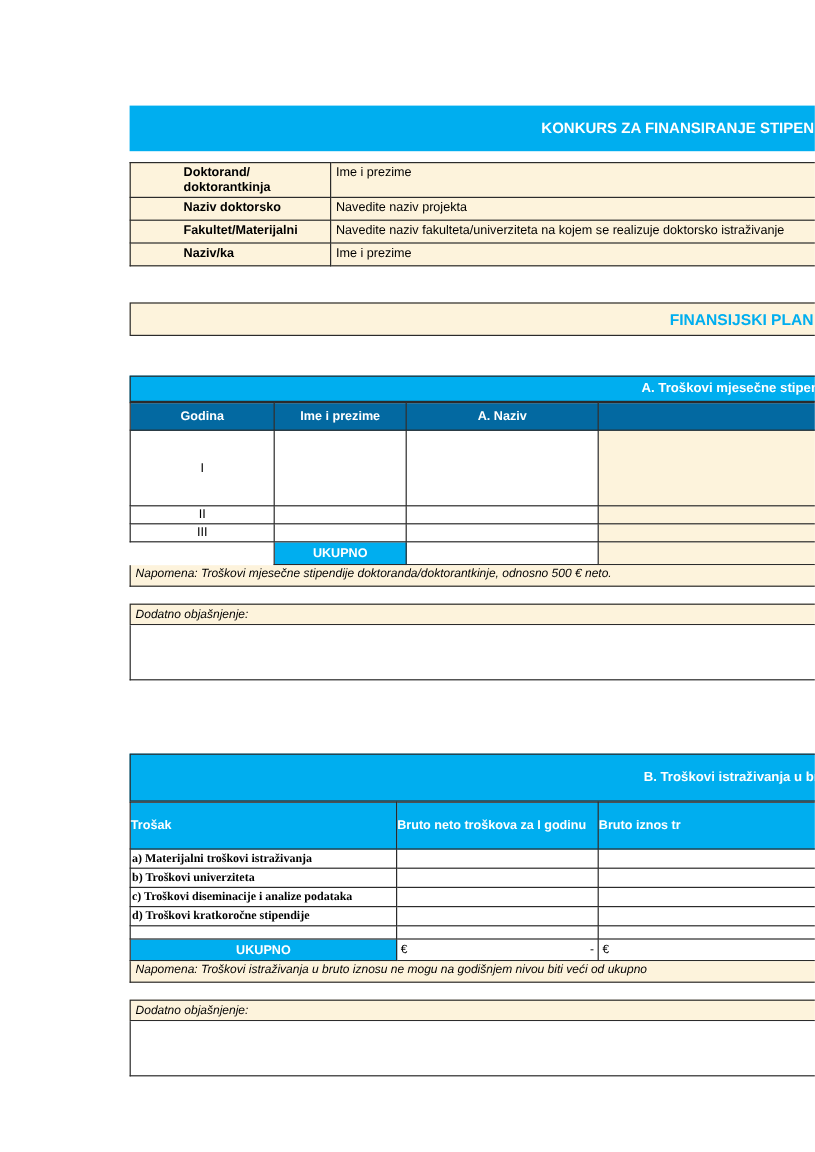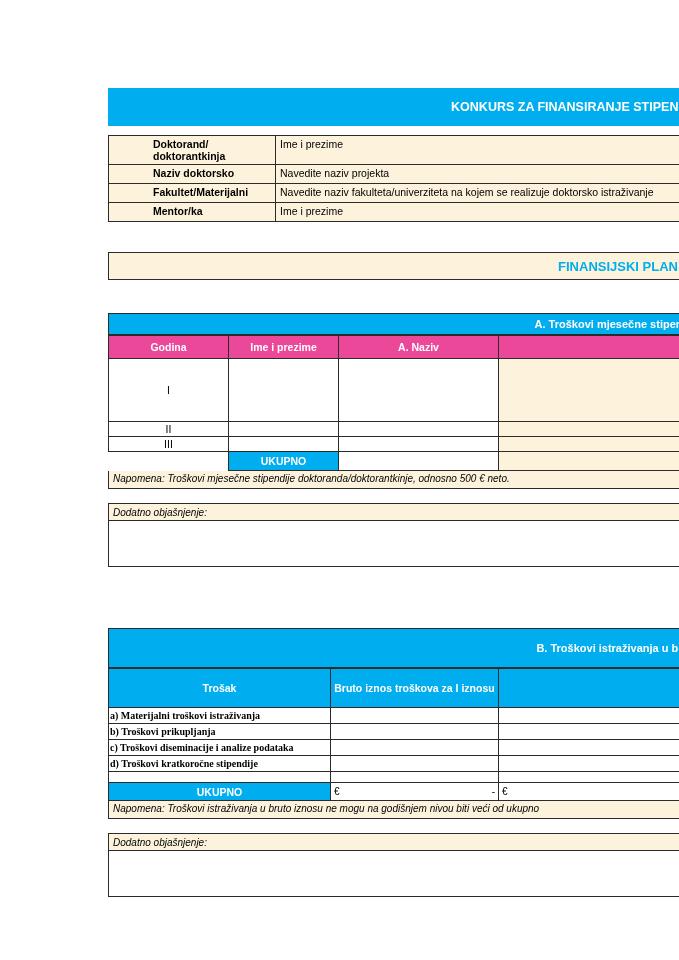--- a/index.html
+++ b/index.html
@@ -124,21 +124,21 @@
     overflow: hidden;
   }
   .tbl-a {
     width: 900px;
     font-size: 10.5px;
   }
   .tbl-a td {
     border: 1px solid #2b2b2b;
   }
   .tbl-a .colhead td {
-    background: #ec4899;
+    background: #0369a1;
     color: #ffffff;
     font-weight: bold;
     text-align: center;
     height: 22px;
     vertical-align: middle;
   }
   .tbl-a .yr {
     text-align: center;
     vertical-align: middle;
   }
@@ -203,21 +203,20 @@
     width: 900px;
     font-size: 10.5px;
   }
   .tbl-b td {
     border: 1px solid #2b2b2b;
   }
   .tbl-b .colhead td {
     background: #00AEEF;
     color: #ffffff;
     font-weight: bold;
-    text-align: center;
     height: 38px;
     vertical-align: middle;
   }
   .tbl-b .itm td {
     height: 15px;
     vertical-align: middle;
     font-family: Liberation Serif, serif;
   }
   .tbl-b .itm td.nm {
     font-weight: bold;
@@ -264,21 +263,21 @@
     </tr>
     <tr>
       <td class="lab">Naziv doktorsko</td>
       <td class="val">Navedite naziv projekta</td>
     </tr>
     <tr>
       <td class="lab">Fakultet/Materijalni</td>
       <td class="val">Navedite naziv fakulteta/univerziteta na kojem se realizuje doktorsko istraživanje</td>
     </tr>
     <tr>
-      <td class="lab">Mentor/ka</td>
+      <td class="lab">Naziv/ka</td>
       <td class="val">Ime i prezime</td>
     </tr>
   </tbody>
     </table>
 
   <div class="finans-bar">FINANSIJSKI PLAN</div>
 
   <div class="sec-a">
     <div class="sec-head">A. Troškovi mjesečne stipendije</div>
 
@@ -334,30 +333,30 @@
 
     <table class="tbl-b">
       <colgroup>
         <col style="width:222px">
         <col style="width:168px">
         <col style="width:510px">
       </colgroup>
       <tbody>
           <tr class="colhead">
         <td>Trošak</td>
-        <td>Bruto iznos troškova za I iznosu</td>
+        <td>Bruto neto troškova za I godinu</td>
         <td>Bruto iznos tr</td>
       </tr>
       <tr class="itm">
         <td class="nm">a) Materijalni troškovi istraživanja</td>
         <td></td>
         <td></td>
       </tr>
       <tr class="itm">
-        <td class="nm">b) Troškovi prikupljanja</td>
+        <td class="nm">b) Troškovi univerziteta</td>
         <td></td>
         <td></td>
       </tr>
       <tr class="itm">
         <td class="nm">c) Troškovi diseminacije i analize podataka</td>
         <td></td>
         <td></td>
       </tr>
       <tr class="itm">
         <td class="nm">d) Troškovi kratkoročne stipendije</td>

